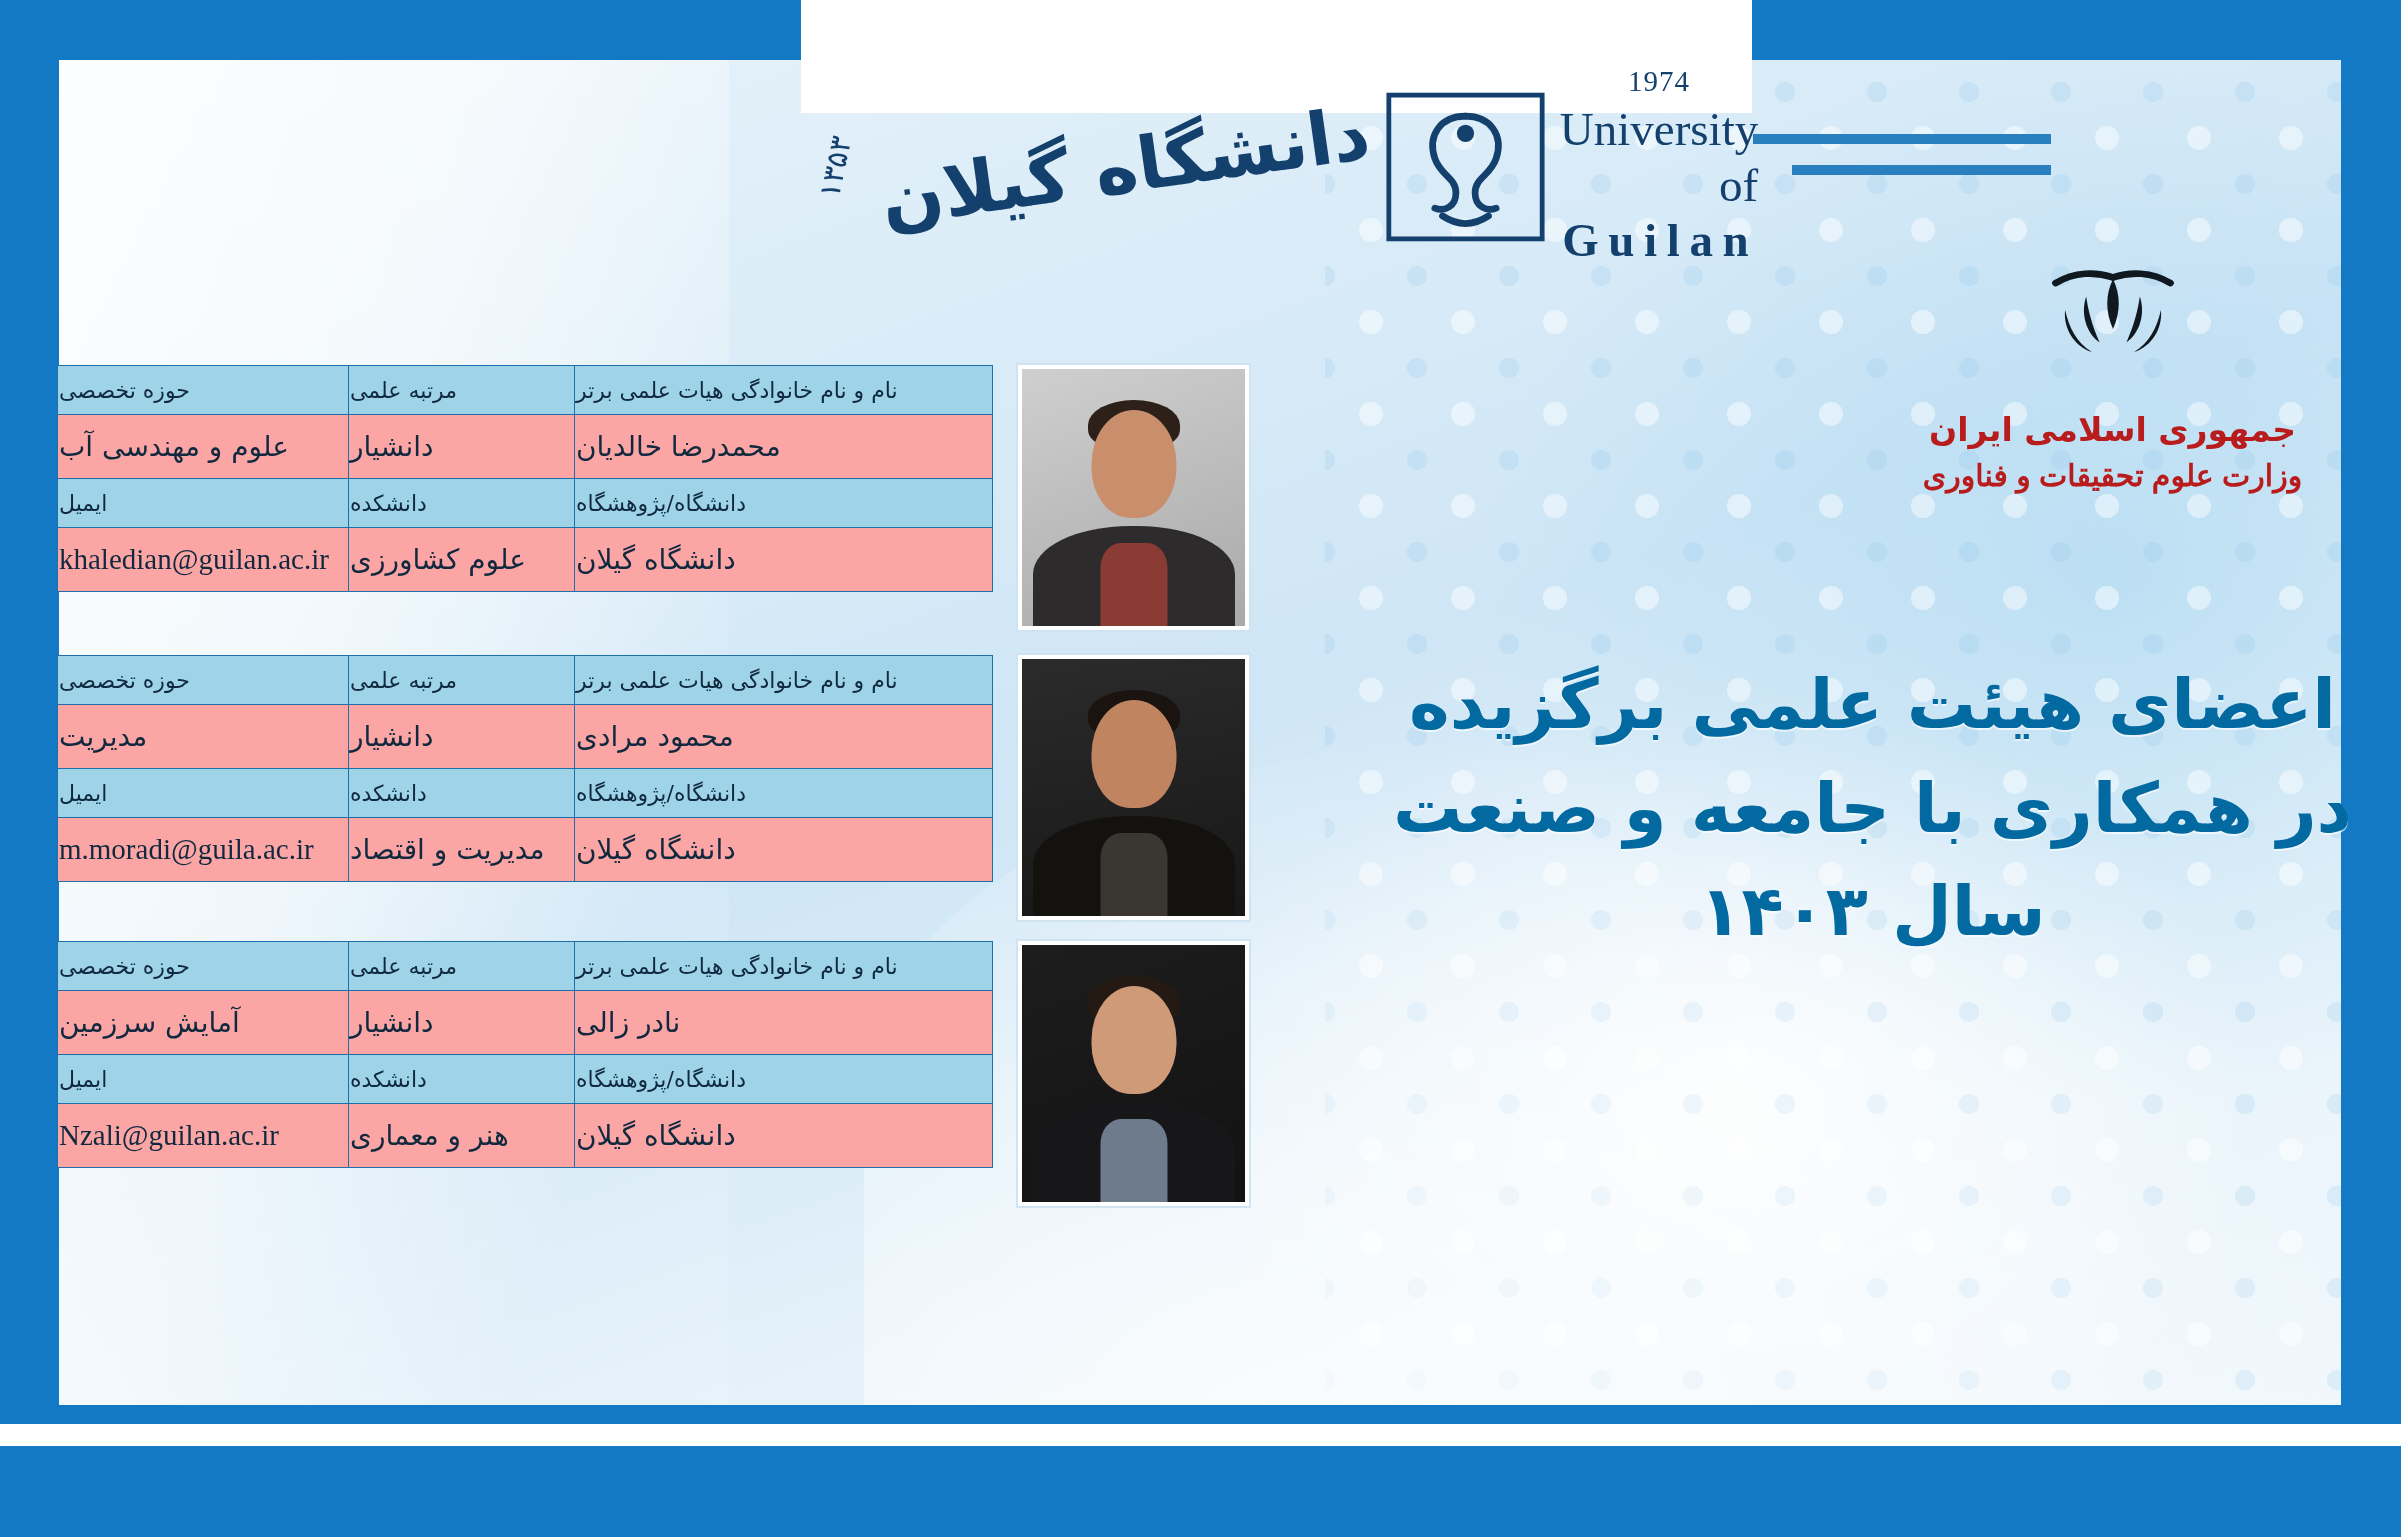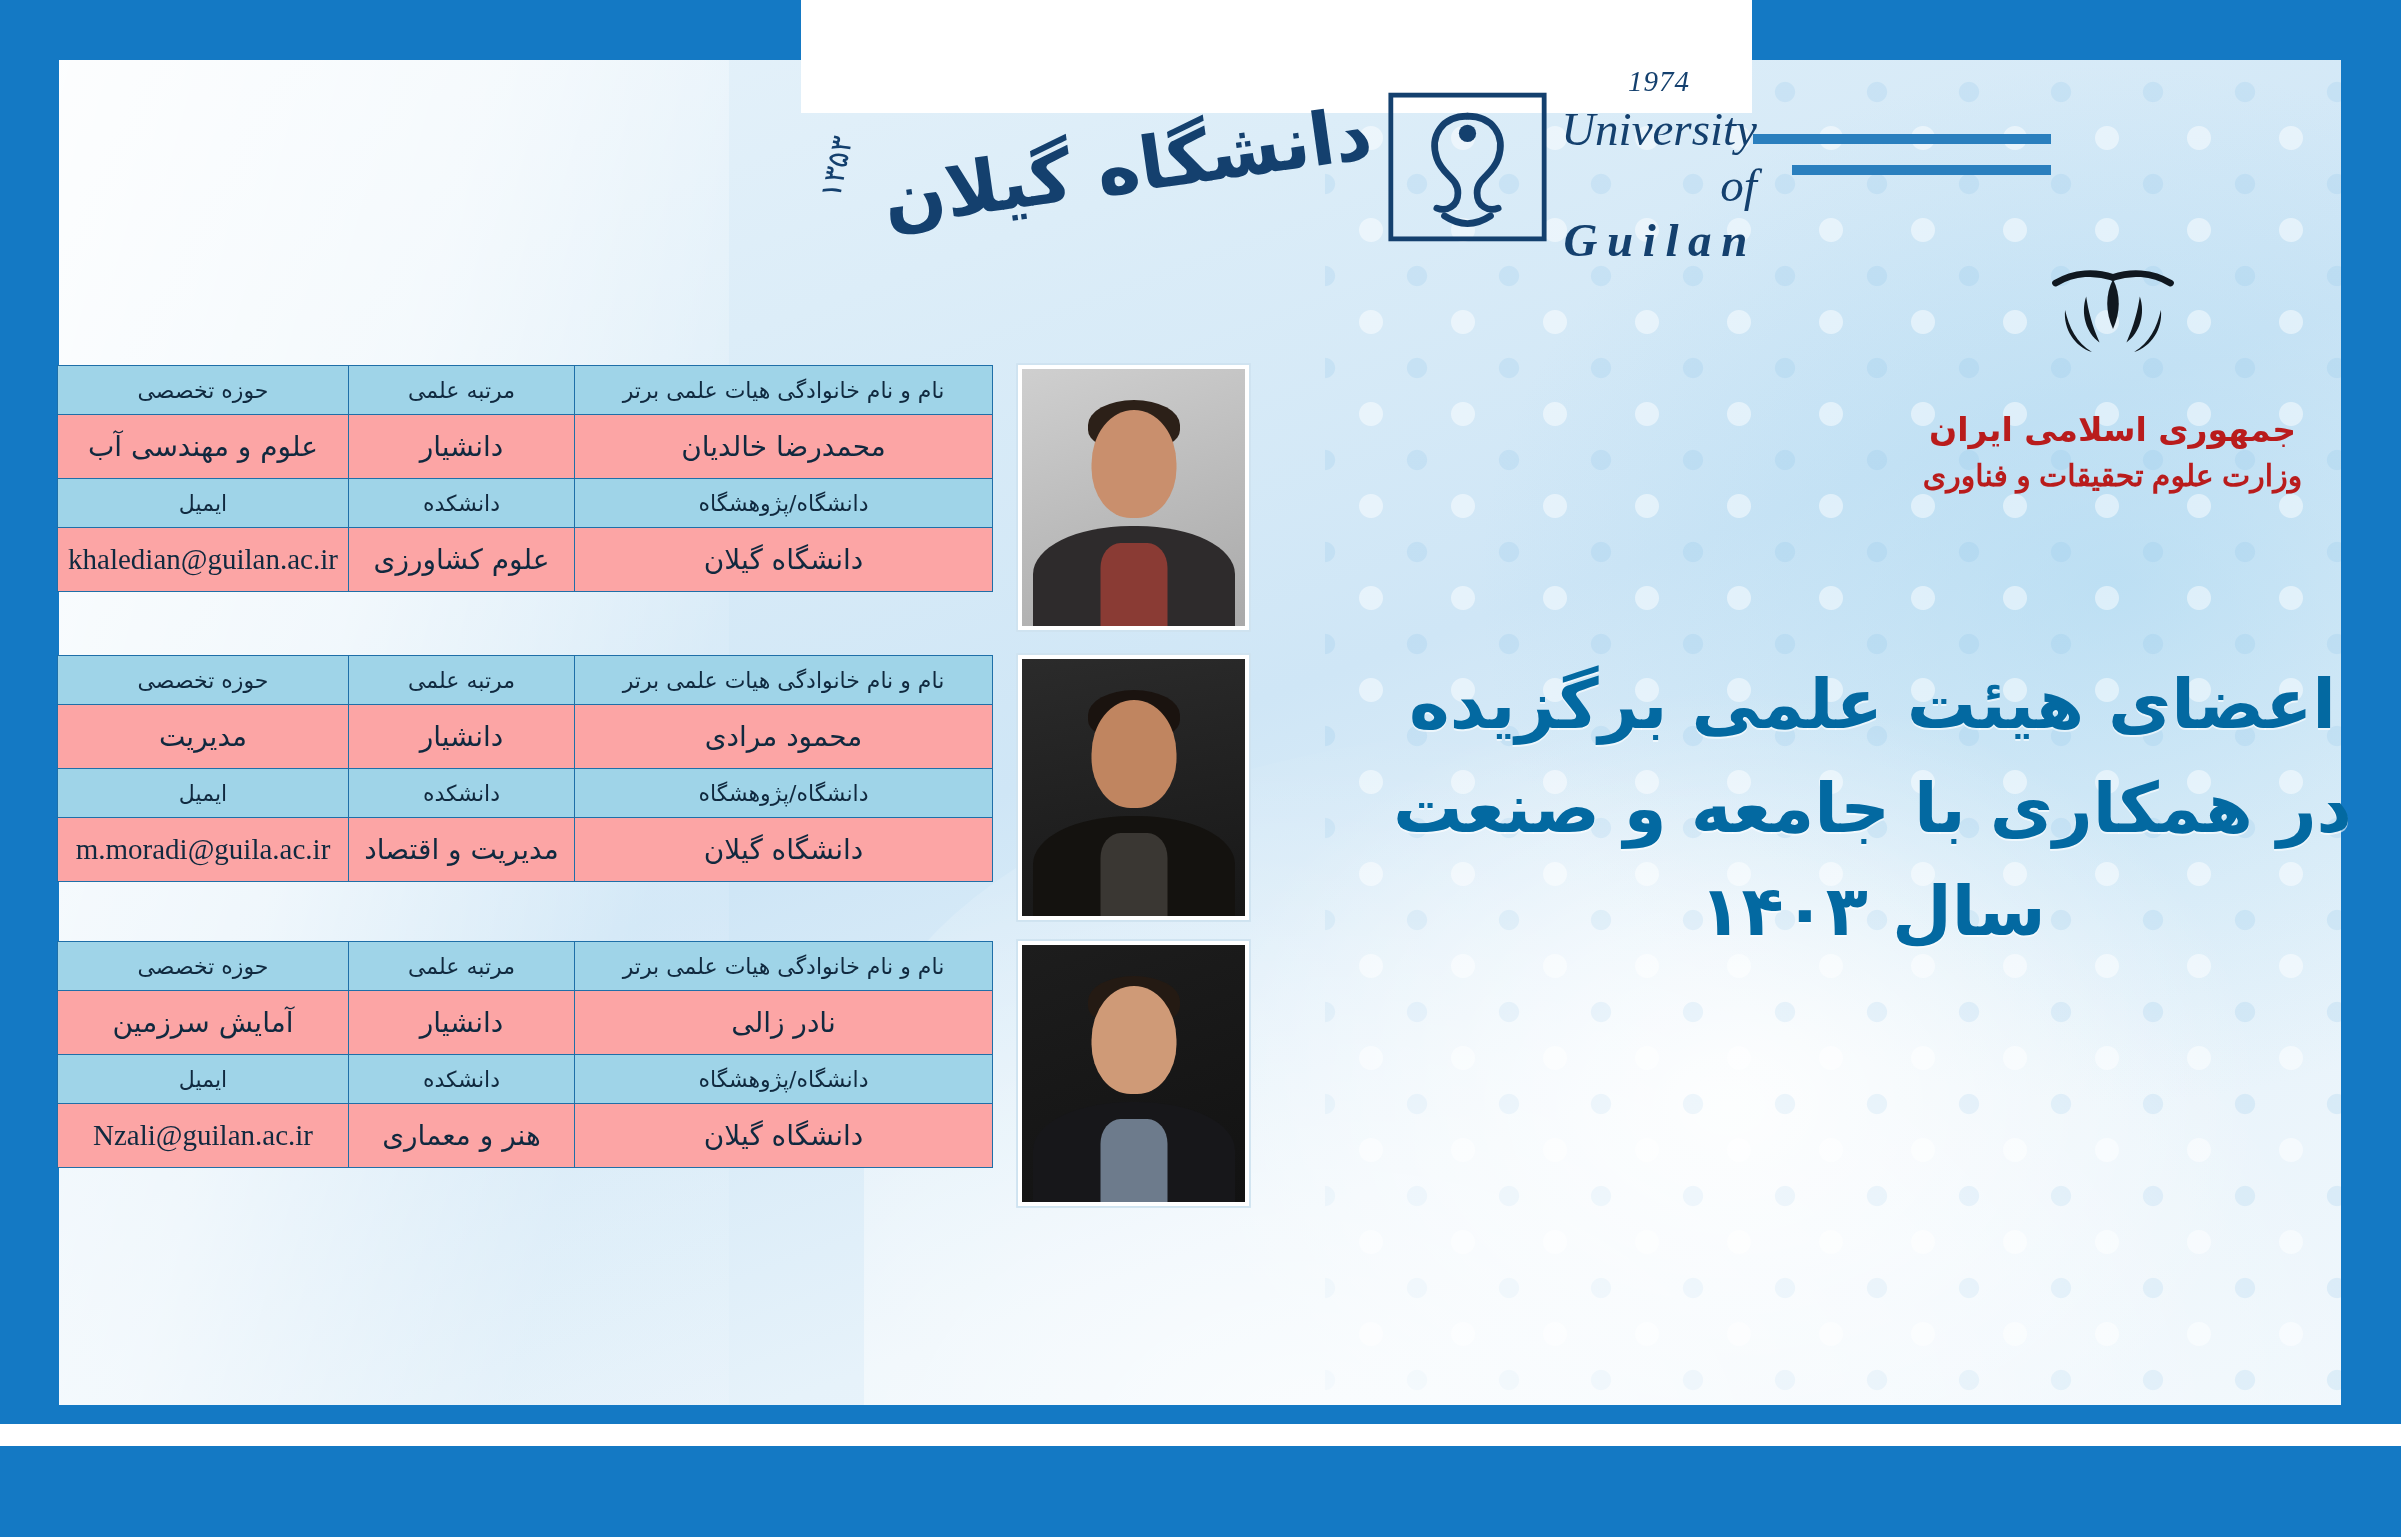--- a/index.html
+++ b/index.html
@@ -134,21 +134,20 @@
     align-items: center;
     justify-content: center;
     gap: 13.4px;
     direction: ltr;
   }
   .logo-en {
     color: #14406e;
     text-align: right;
     line-height: 1.18;
     font-family: "Liberation Serif", serif;
-    font-style: italic;
   }
   .logo-en .year {
     font-size: 29px;
     letter-spacing: 1px;
     margin-bottom: 3.8px;
     text-align: center;
   }
   .logo-en .l1 {
     font-size: 47px;
     font-weight: 400;
@@ -237,21 +236,21 @@
     direction: rtl;
   }
   table.person {
     border-collapse: collapse;
     table-layout: fixed;
     direction: rtl;
     font-family: "DejaVu Sans", sans-serif;
   }
   table.person td {
     border: 1.9px solid #1f6fa8;
-    text-align: center;
+    text-align: left;
     vertical-align: middle;
     color: #10293f;
   }
   td.hdr {
     background: #9fd4e8;
     color: #1d4f6e;
     font-size: 22px;
     height: 46px;
     font-weight: 400;
   }

